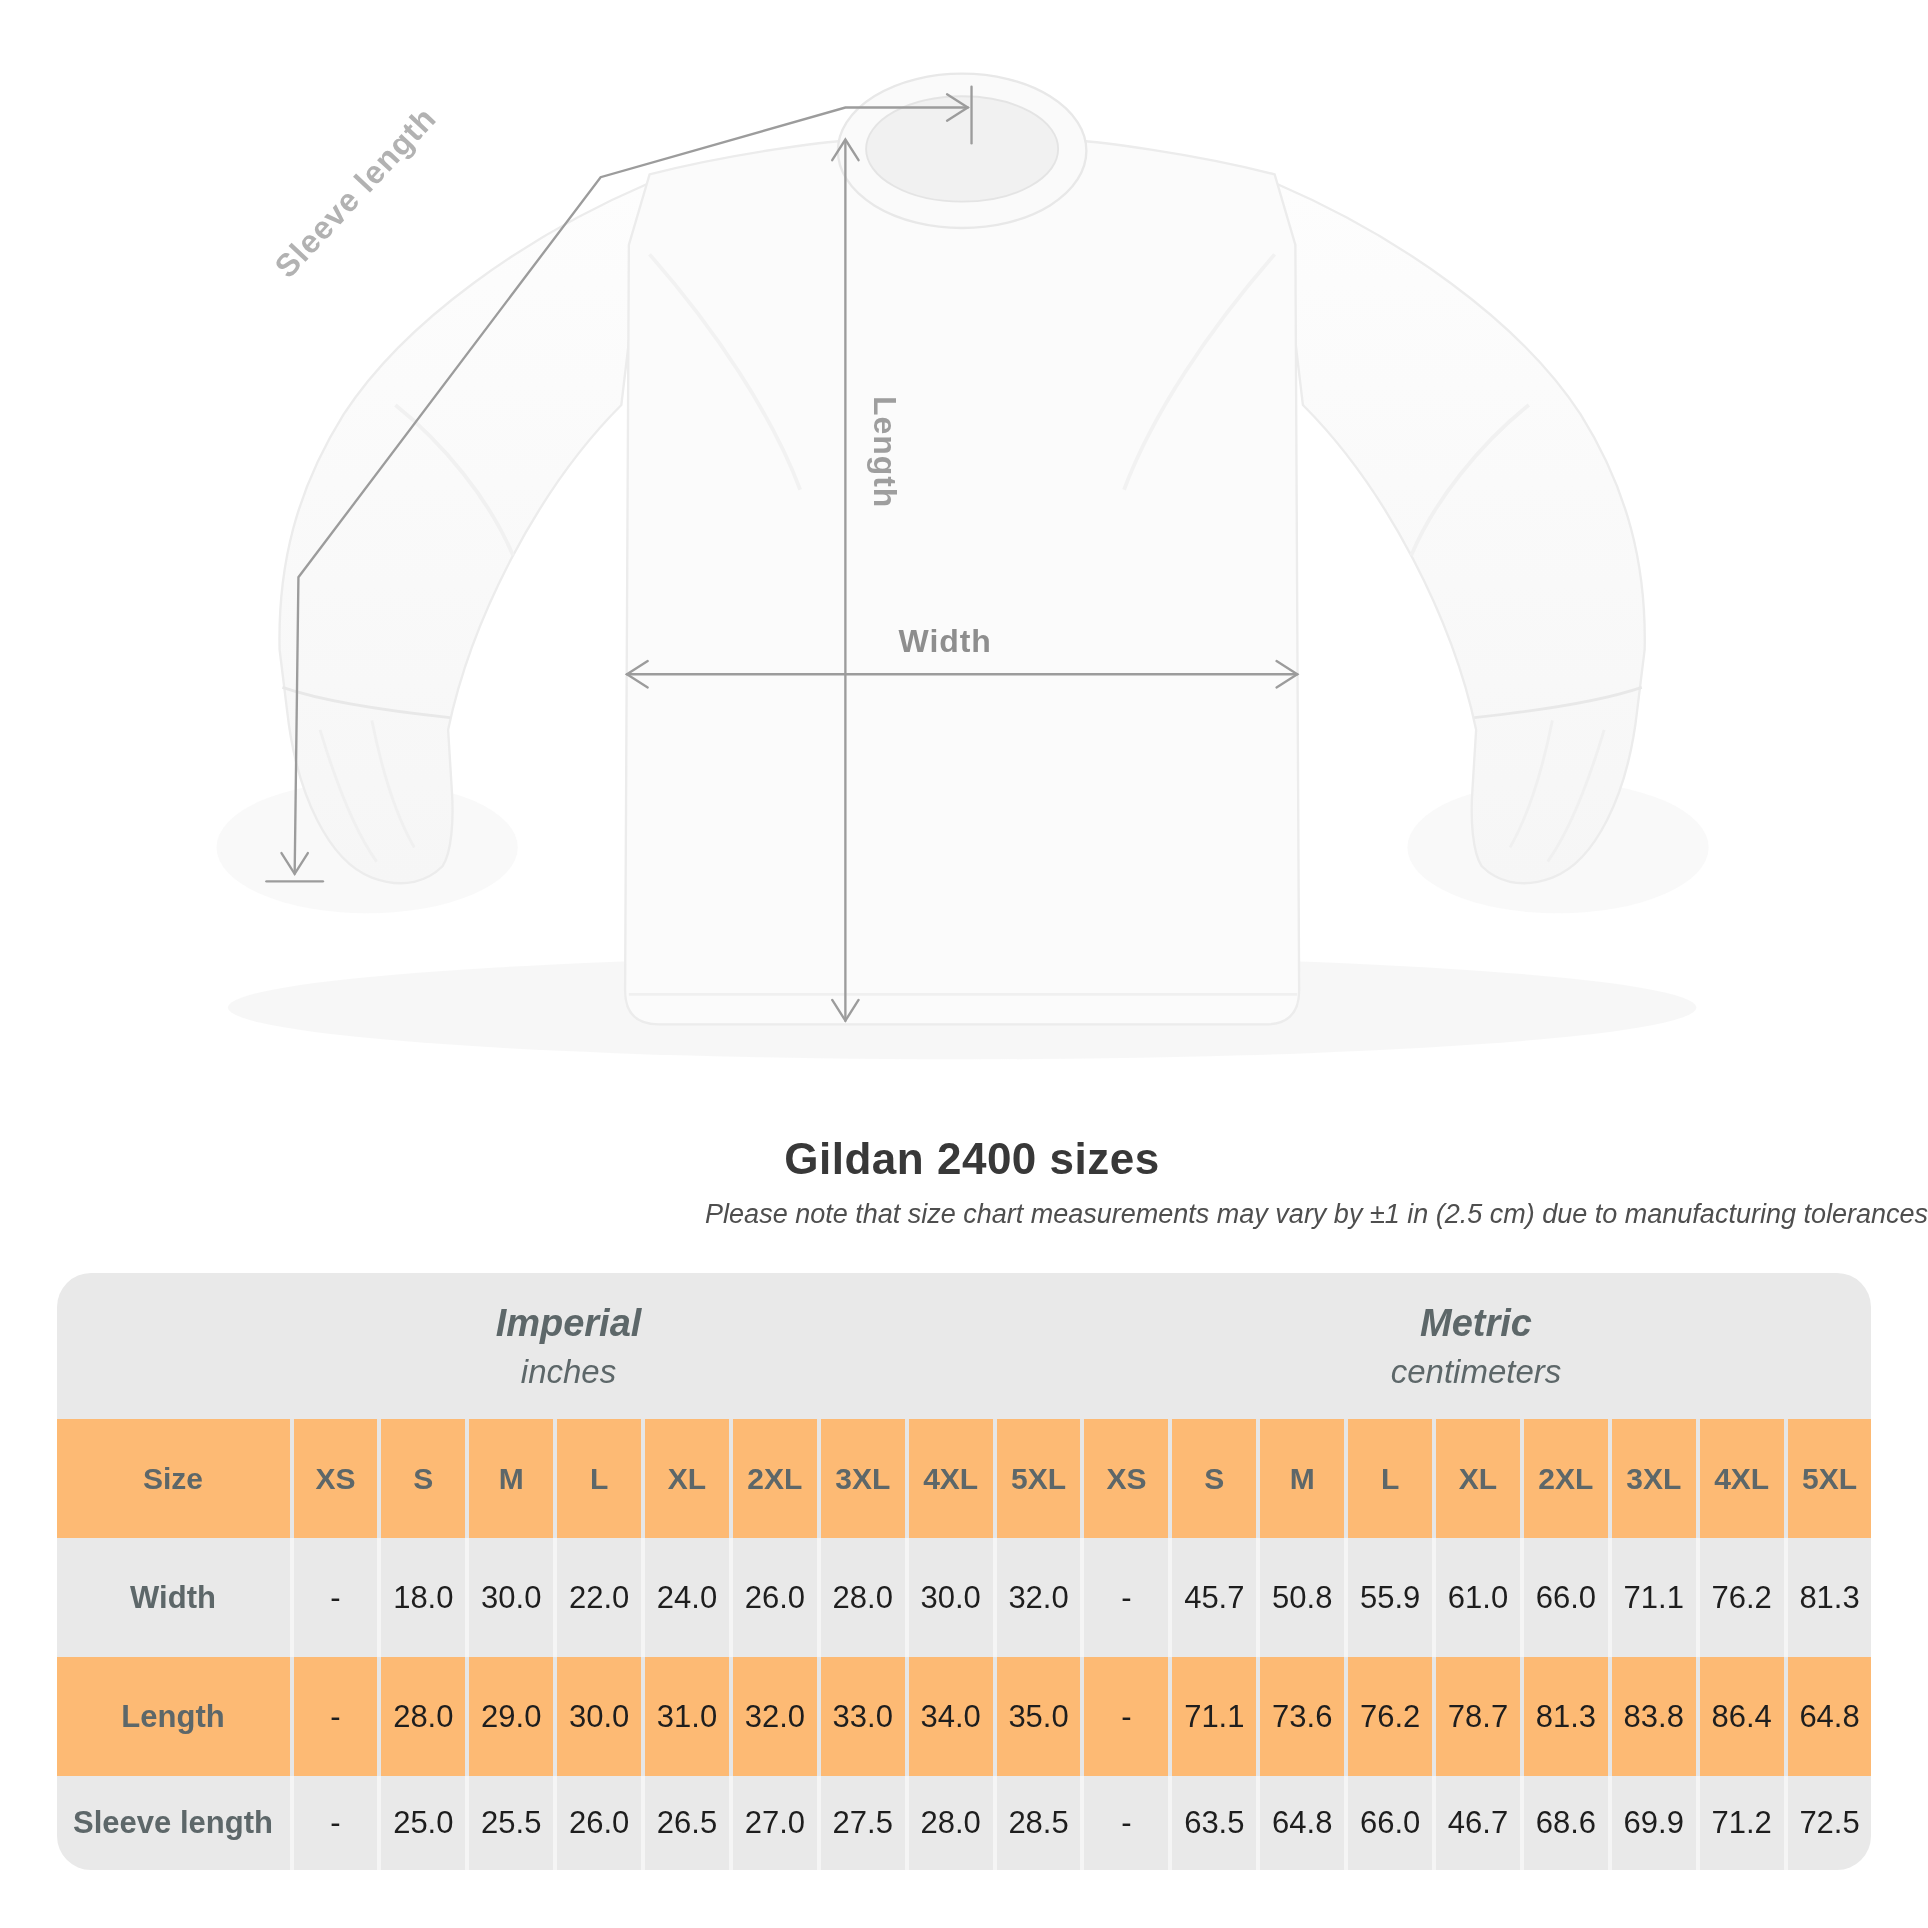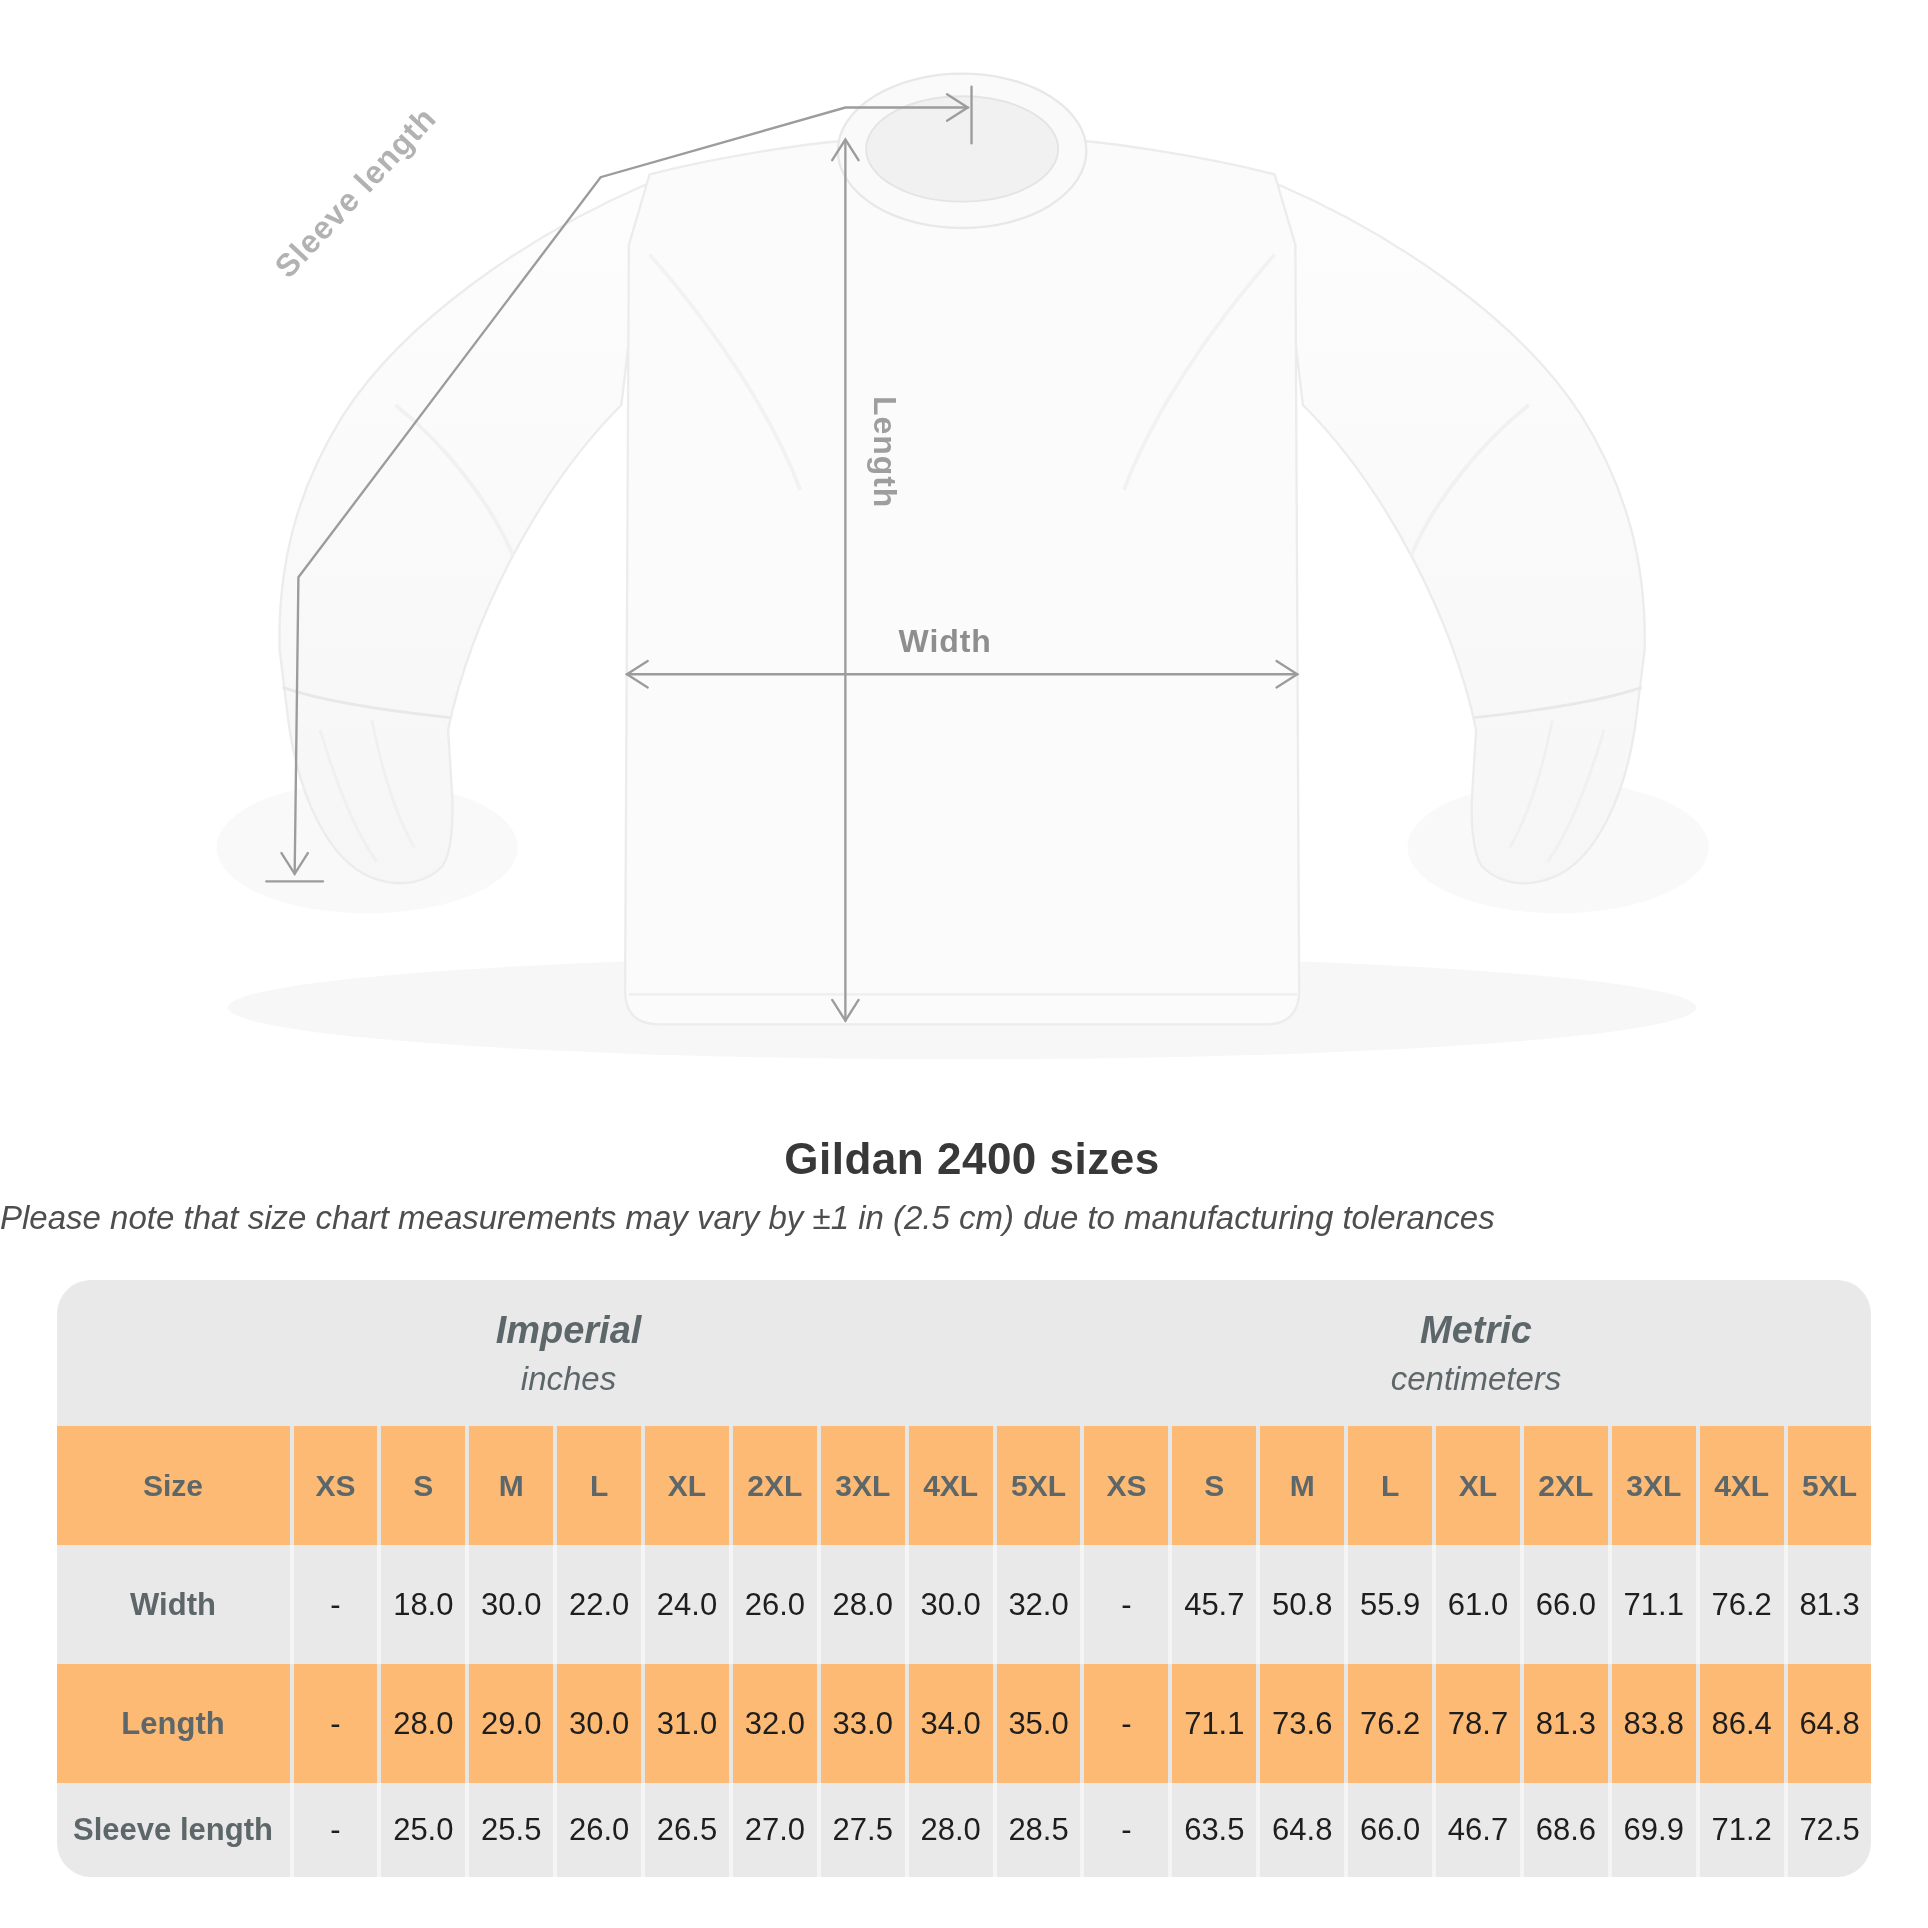--- a/index.html
+++ b/index.html
@@ -4,21 +4,21 @@
 <style>
   html,body{margin:0;padding:0;background:#ffffff;}
   body{width:1928px;height:1928px;overflow:hidden;font-family:"Liberation Sans",sans-serif;}
 
   
   .figure{width:1928px;height:1083px;display:block;}
 
   
   .page-title{margin:51px 0 0 16px;text-align:center;font-size:44px;font-weight:bold;
               color:#383838;letter-spacing:0.5px;}
-  .page-subtitle{margin:15px 0 0 0;text-align:left;font-size:33px;font-style:italic;
+  .page-subtitle{margin:15px 0 0 0;text-align:right;font-size:27px;font-style:italic;
                  color:#4e4e4e;}
 
   
   .size-table{width:1815px;margin:43px auto 0 auto;display:grid;
               grid-template-columns:233px repeat(18,1fr);
               grid-template-rows:146px 119px 119px 119px 94px;}
   .cell{display:flex;align-items:center;justify-content:center;}
   .band{background:#e9e9e9;flex-direction:column;gap:8px;}
   .band-imperial{grid-column:1/11;border-top-left-radius:34px;}
   .band-metric{grid-column:11/20;border-top-right-radius:34px;}

